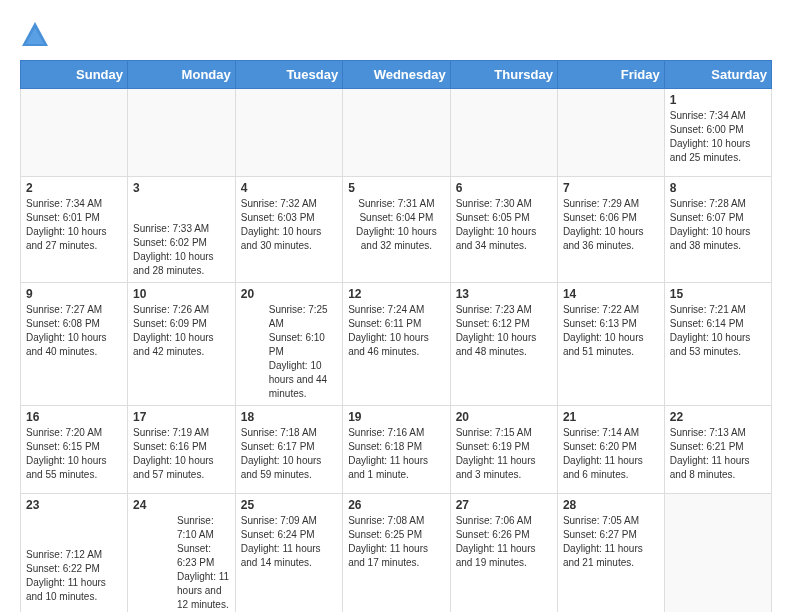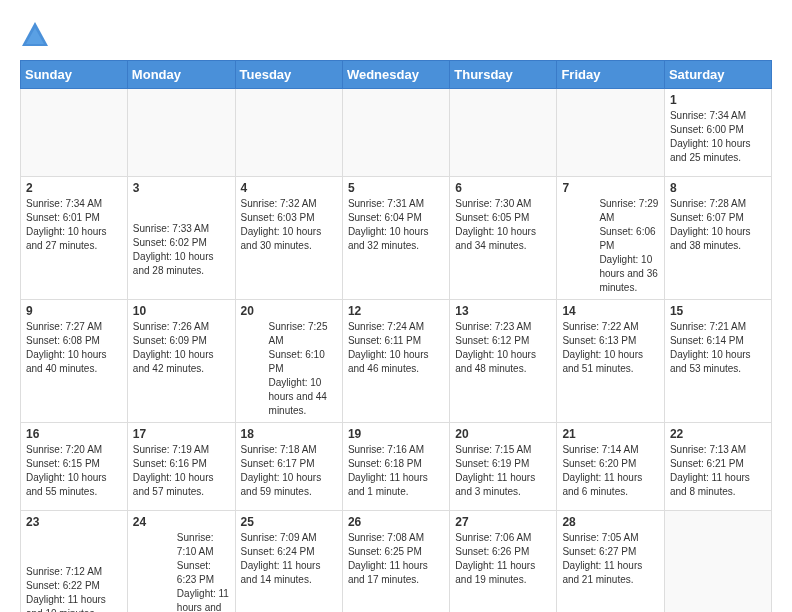--- a/index.html
+++ b/index.html
@@ -56,21 +56,21 @@
       width: 100%;
       border-collapse: collapse;
       border: 1px solid #ccc;
     }
     .calendar th {
       background-color: #4a90d9;
       color: #fff;
       font-size: 13px;
       font-weight: bold;
       padding: 6px 4px;
-      text-align: left;
+      text-align: right;
       border: 1px solid #3a7bc8;
     }
     .calendar td {
       vertical-align: top;
       padding: 4px 5px;
       border: 1px solid #ddd;
       font-size: 10px;
       color: #333;
       width: 108px;
       min-height: 80px;
@@ -155,33 +155,33 @@
 Daylight: 10 hours and 28 minutes.</div>
         </td>
         <td>
           <span class="day-number">4</span>
           <div class="day-info" style="white-space: pre-line;">Sunrise: 7:32 AM
 Sunset: 6:03 PM
 Daylight: 10 hours and 30 minutes.</div>
         </td>
         <td>
           <span class="day-number">5</span>
-          <div class="day-info" style="white-space: pre-line;">Sunrise: 7:31 AM
+          <div class="day-info" style="white-space: pre-line; text-align: center;">Sunrise: 7:31 AM
 Sunset: 6:04 PM
 Daylight: 10 hours and 32 minutes.</div>
         </td>
         <td>
           <span class="day-number">6</span>
           <div class="day-info" style="white-space: pre-line;">Sunrise: 7:30 AM
 Sunset: 6:05 PM
 Daylight: 10 hours and 34 minutes.</div>
         </td>
         <td>
           <span class="day-number">7</span>
-          <div class="day-info" style="white-space: pre-line; margin-left: 37px;">Sunrise: 7:29 AM
+          <div class="day-info" style="white-space: pre-line;">Sunrise: 7:29 AM
 Sunset: 6:06 PM
 Daylight: 10 hours and 36 minutes.</div>
         </td>
         <td>
           <span class="day-number">8</span>
           <div class="day-info" style="white-space: pre-line;">Sunrise: 7:28 AM
 Sunset: 6:07 PM
 Daylight: 10 hours and 38 minutes.</div>
         </td>
       </tr>

